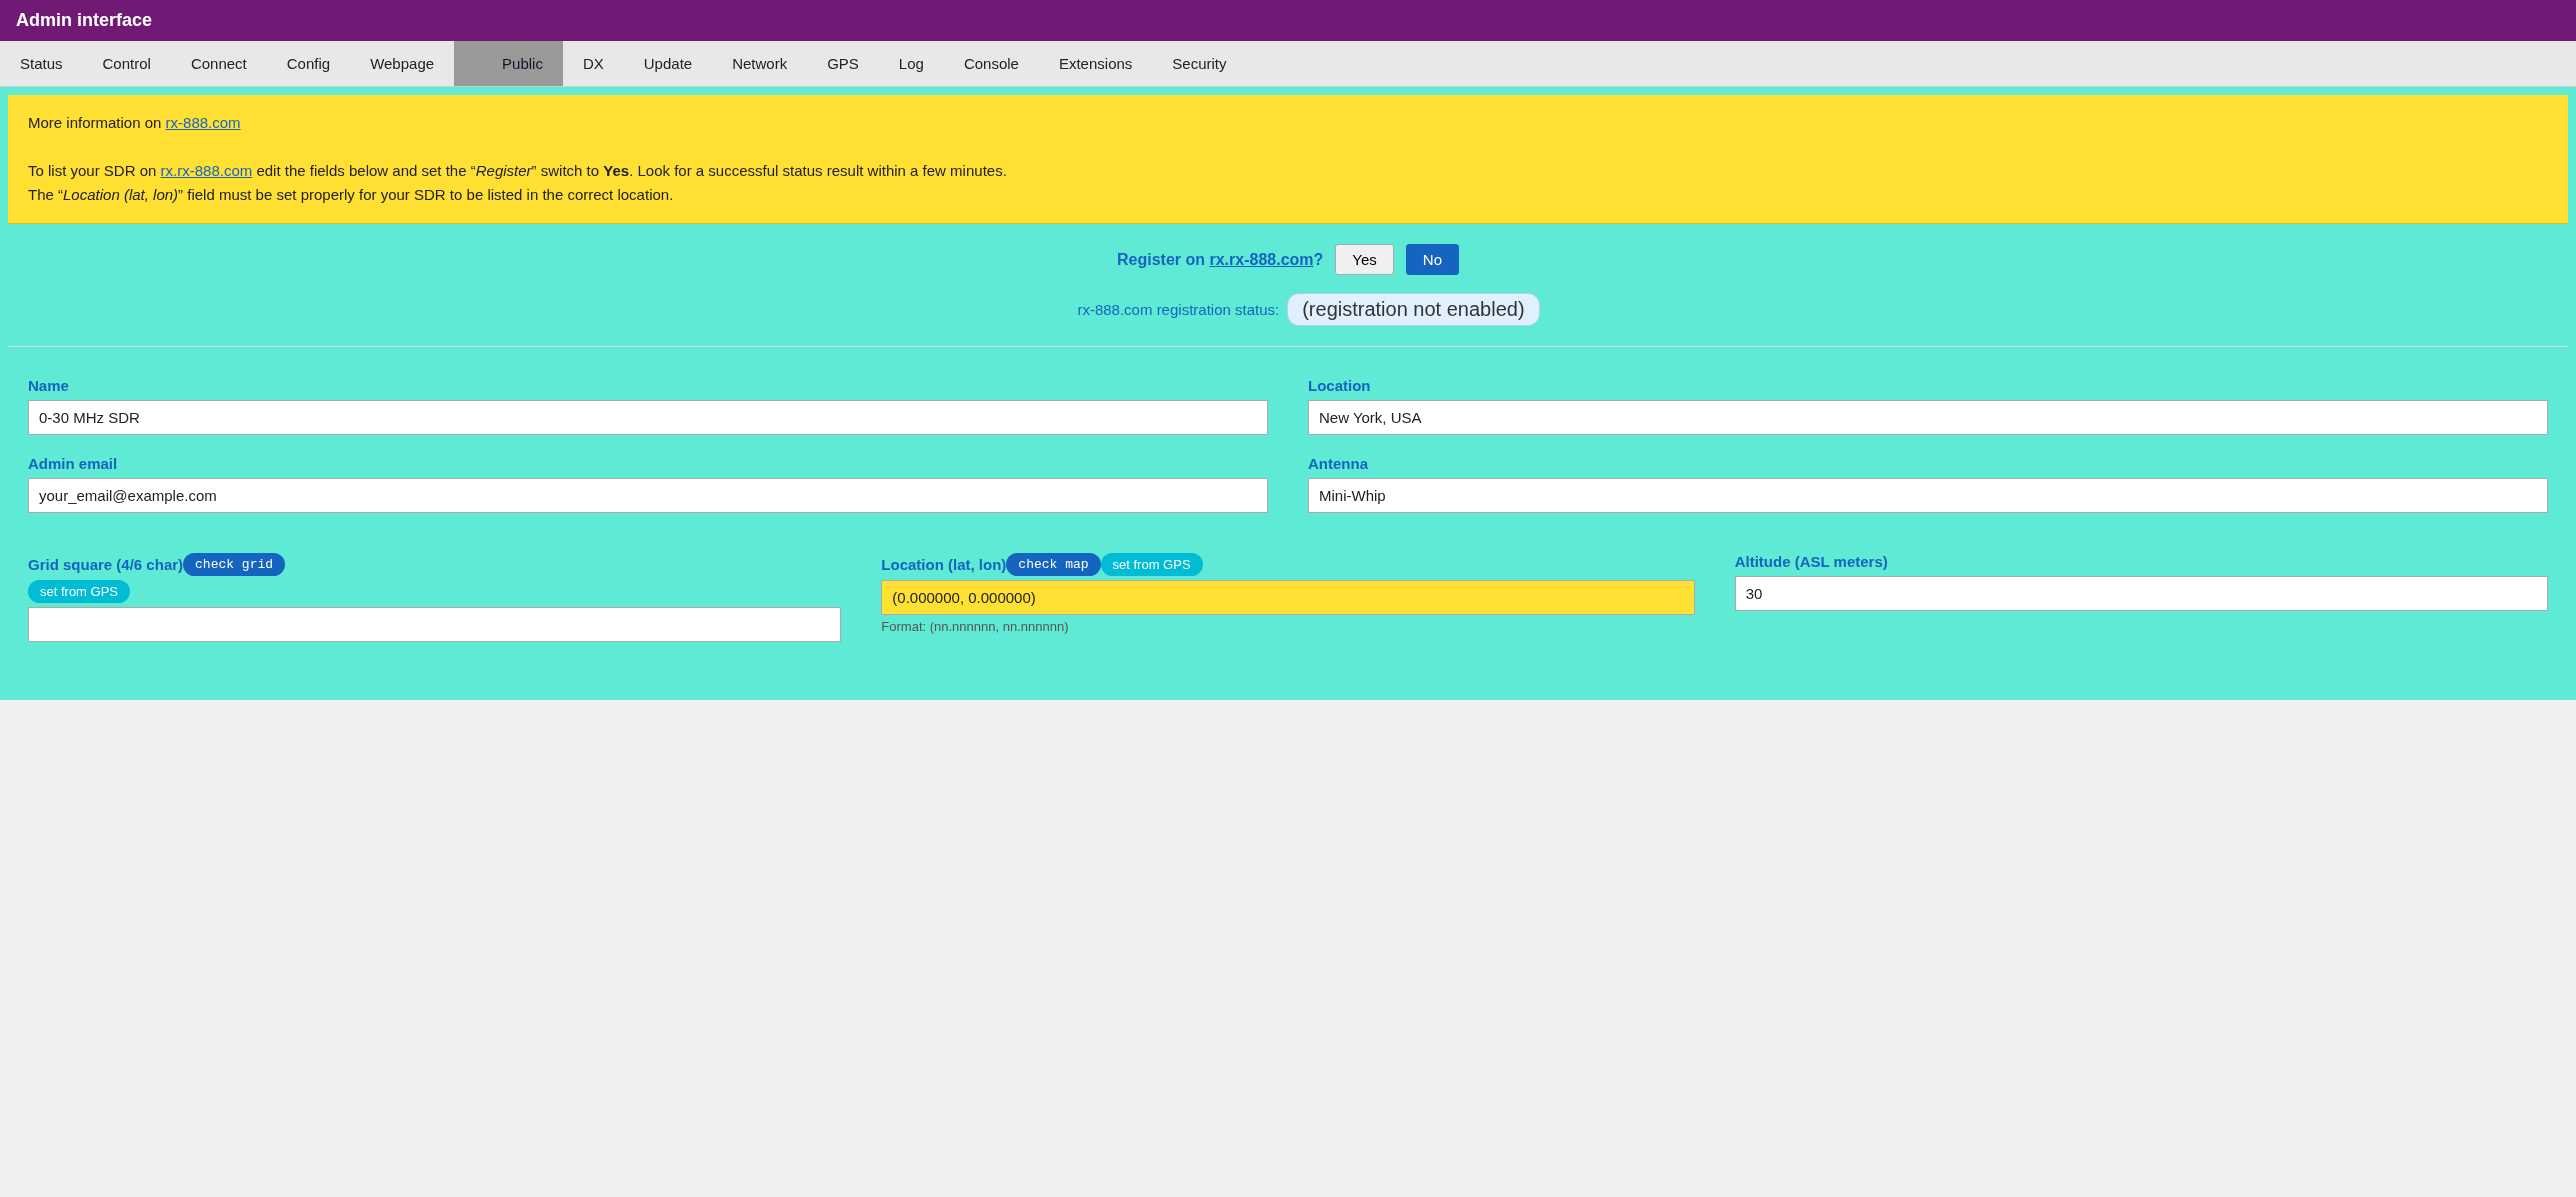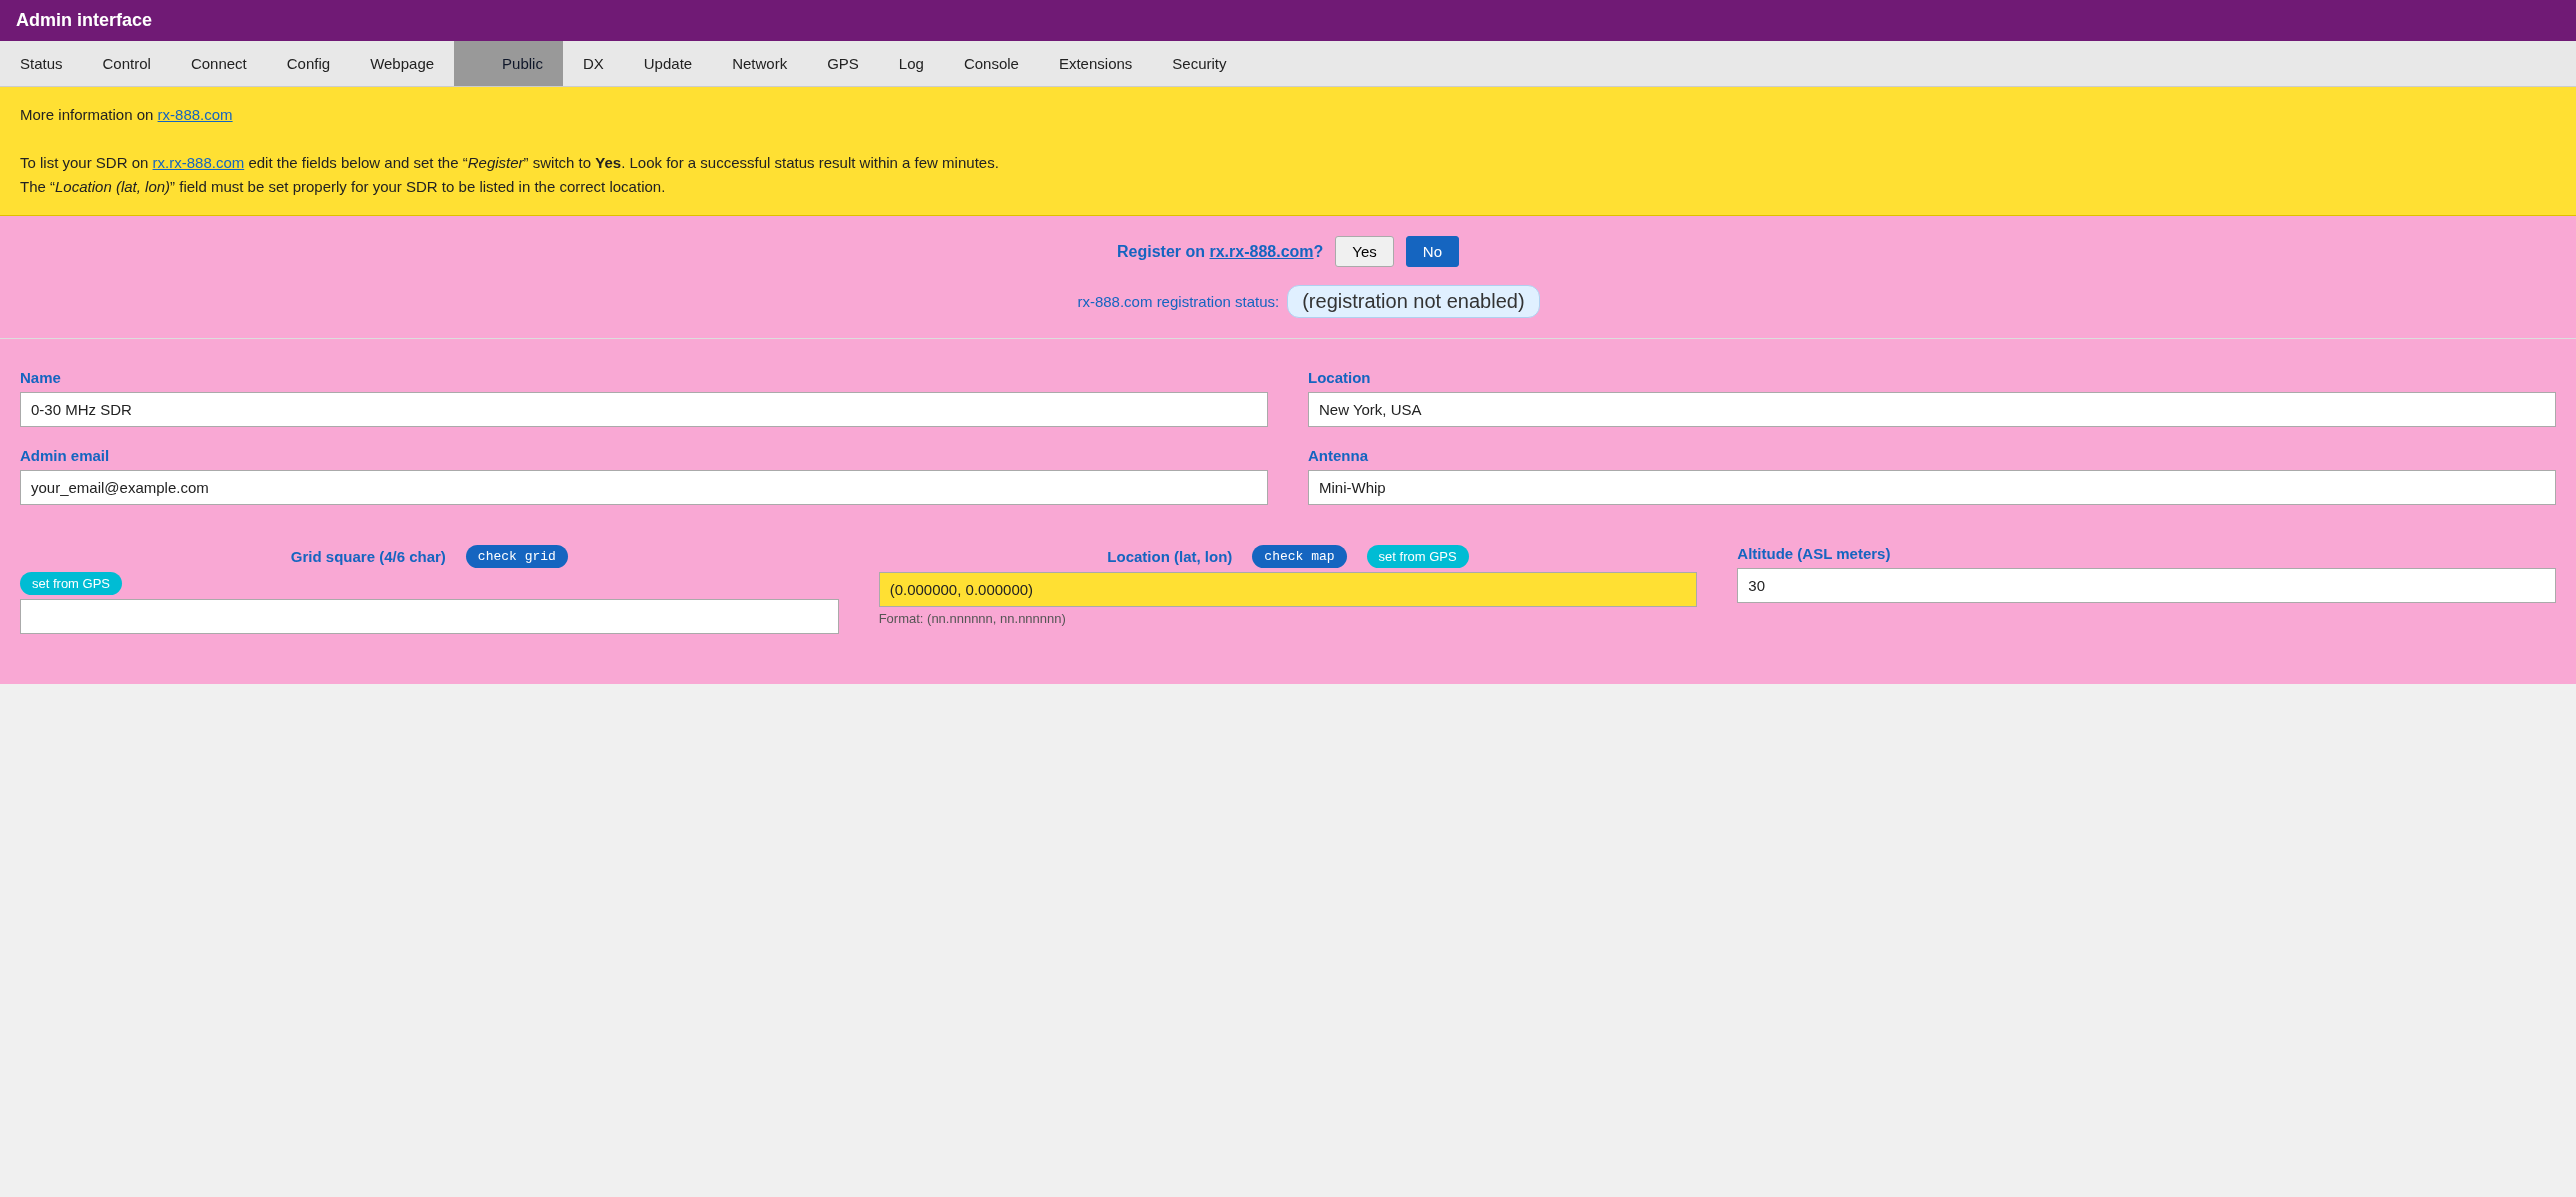--- a/index.html
+++ b/index.html
@@ -34,22 +34,22 @@
       white-space: nowrap;
     }
     .nav-item.active {
       background: #999;
       color: #0f172a;
       padding-left: 48px;
     }
 
     
     .main {
-      background: #f9a8d4;
-      padding: 0;
+      background: #5eead4;
+      padding: 8px;
     }
 
     
     .info-banner {
       background: #ffe033;
       padding: 16px 20px;
       margin: 0;
       font-size: 15px;
       line-height: 1.6;
       border-bottom: 1px solid #e0c000;
@@ -145,23 +145,22 @@
       padding: 8px 10px;
       border: 1px solid #aaa;
       font-size: 15px;
       background: white;
       color: #222;
     }
     .grid-label-row {
       display: flex;
       flex-direction: row;
       align-items: center;
-      gap: 20px;
+      gap: 0;
       margin-bottom: 4px;
-      justify-content: center;
     }
     .btn-small-blue {
       background: #1565c0;
       color: white;
       border: none;
       padding: 4px 12px;
       font-size: 13px;
       cursor: pointer;
       border-radius: 12px;
       font-family: Liberation Mono, monospace;

